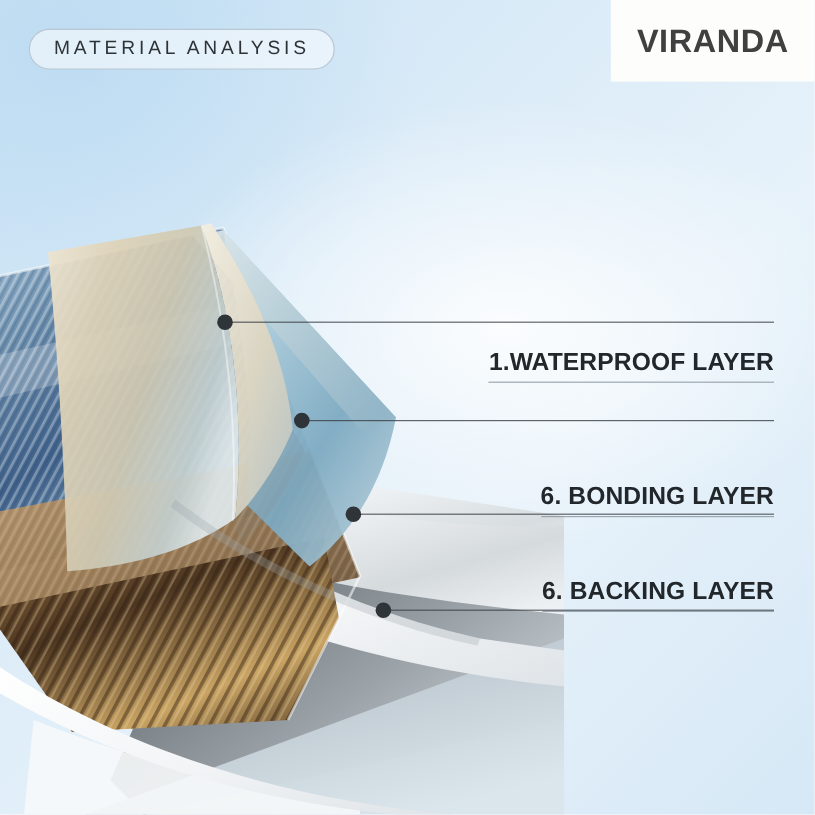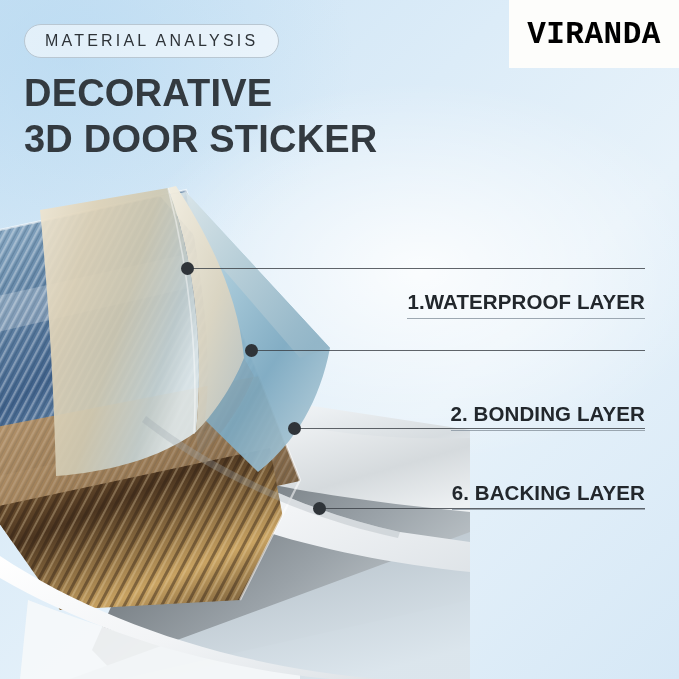--- a/index.html
+++ b/index.html
@@ -61,25 +61,24 @@
     right: 0px;
     top: 0px;
     width: 170px;
     height: 68px;
     background: #fdfdfb;
     display: flex;
     align-items: center;
     justify-content: center;
   }
   #logo-box span {
-    font-size: 31px;
+    font-size: 27px;
     font-weight: bold;
-    color: #000000;
+    color: #404040;
     letter-spacing: 0.5px;
-    font-family: Liberation Mono, monospace;
   }
 
   
   #art {
     position: absolute;
     left: 0;
     top: 180px;
     width: 470px;
     height: 499px;
   }
@@ -274,41 +273,39 @@
       <path d="M 168,8 C 190,92 198,180 194,254" fill="none" stroke="#ffffff" stroke-width="1.6" opacity="0.45"></path>
 
       <path d="M 146,236 C 210,286 300,330 400,352 L 398,358 C 296,336 206,292 142,242 Z" fill="#9aa4ab" opacity="0.30"></path>
     </svg>
   </div>
 
   <div id="badge">
     <span>MATERIAL ANALYSIS</span>
   </div>
 
-  <div id="title">DECORATIVE
-3D DOOR STICKER</div>
 
   <div id="logo-box">
     <span>VIRANDA</span>
   </div>
 
   <div id="callout-layer">
       <div class="callout" style="right: 34px; top: 243px; margin-top: 47px;">
         <div>1.WATERPROOF LAYER</div>
         <div class="rule"></div>
       </div>
       <div class="leader" style="left: 193px; top: 268px; width: 452px;"></div>
       <div class="dot" style="left: 181px; top: 262px;"></div>
       <div class="callout" style="right: 34px; top: 324px;">
         <div class="rule"></div>
       </div>
       <div class="leader" style="left: 257px; top: 350px; width: 388px;"></div>
       <div class="dot" style="left: 245px; top: 344px;"></div>
       <div class="callout" style="right: 34px; top: 402px;">
-        <div>2. BONDING LAYER</div>
+        <div>6. BONDING LAYER</div>
         <div class="rule"></div>
       </div>
       <div class="leader" style="left: 300px; top: 428px; width: 345px;"></div>
       <div class="dot" style="left: 288px; top: 422px;"></div>
       <div class="callout" style="right: 34px; top: 481px;">
         <div>6. BACKING LAYER</div>
         <div class="rule"></div>
       </div>
       <div class="leader" style="left: 325px; top: 508px; width: 320px;"></div>
       <div class="dot" style="left: 313px; top: 502px;"></div>

